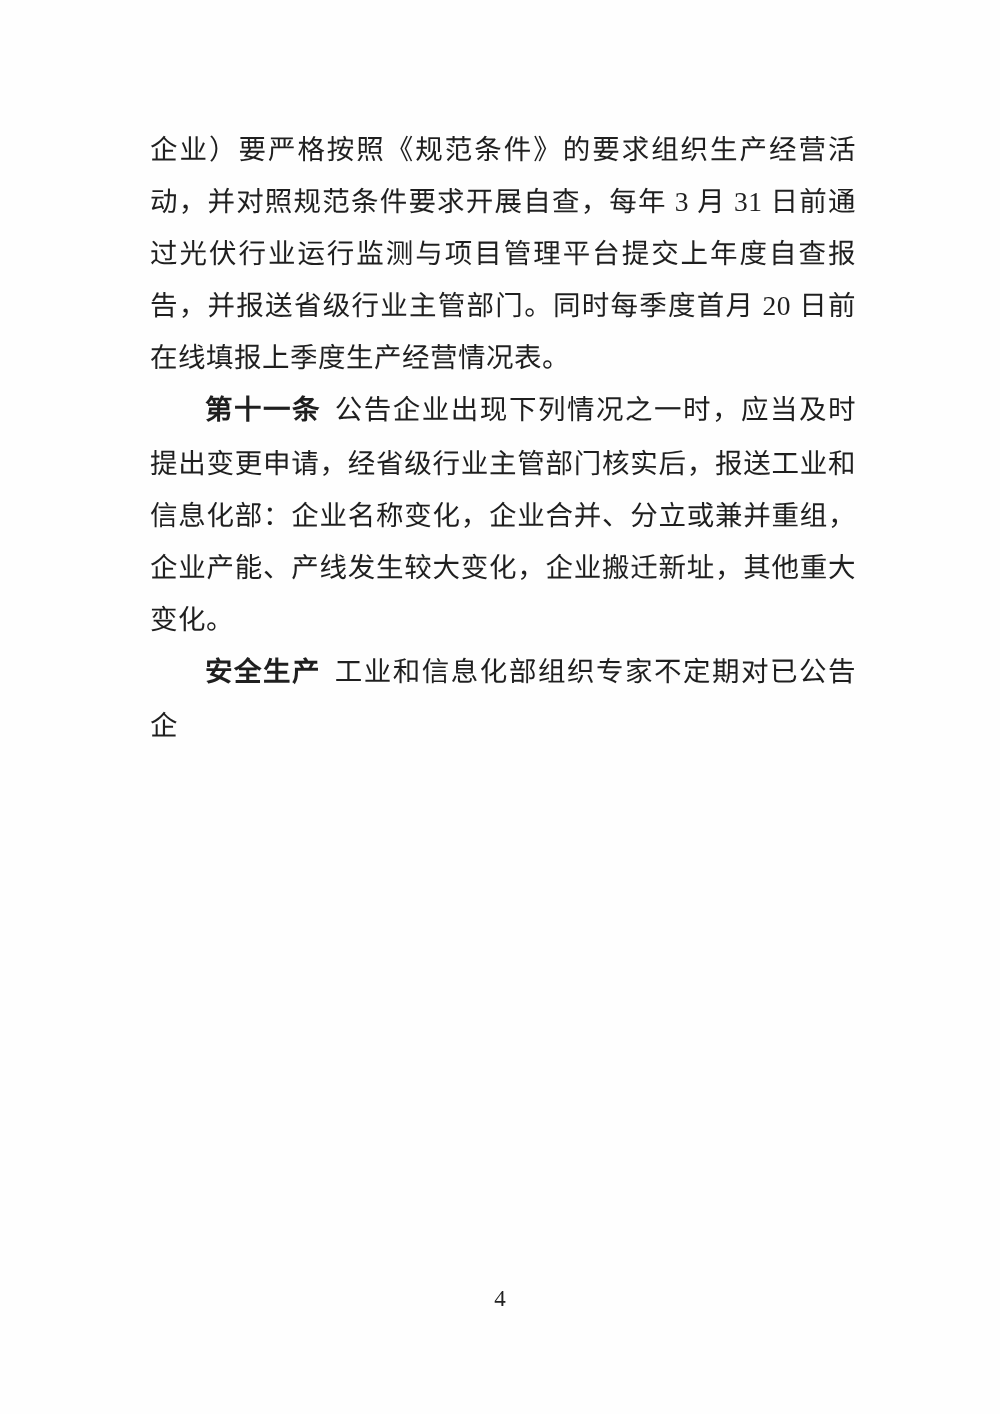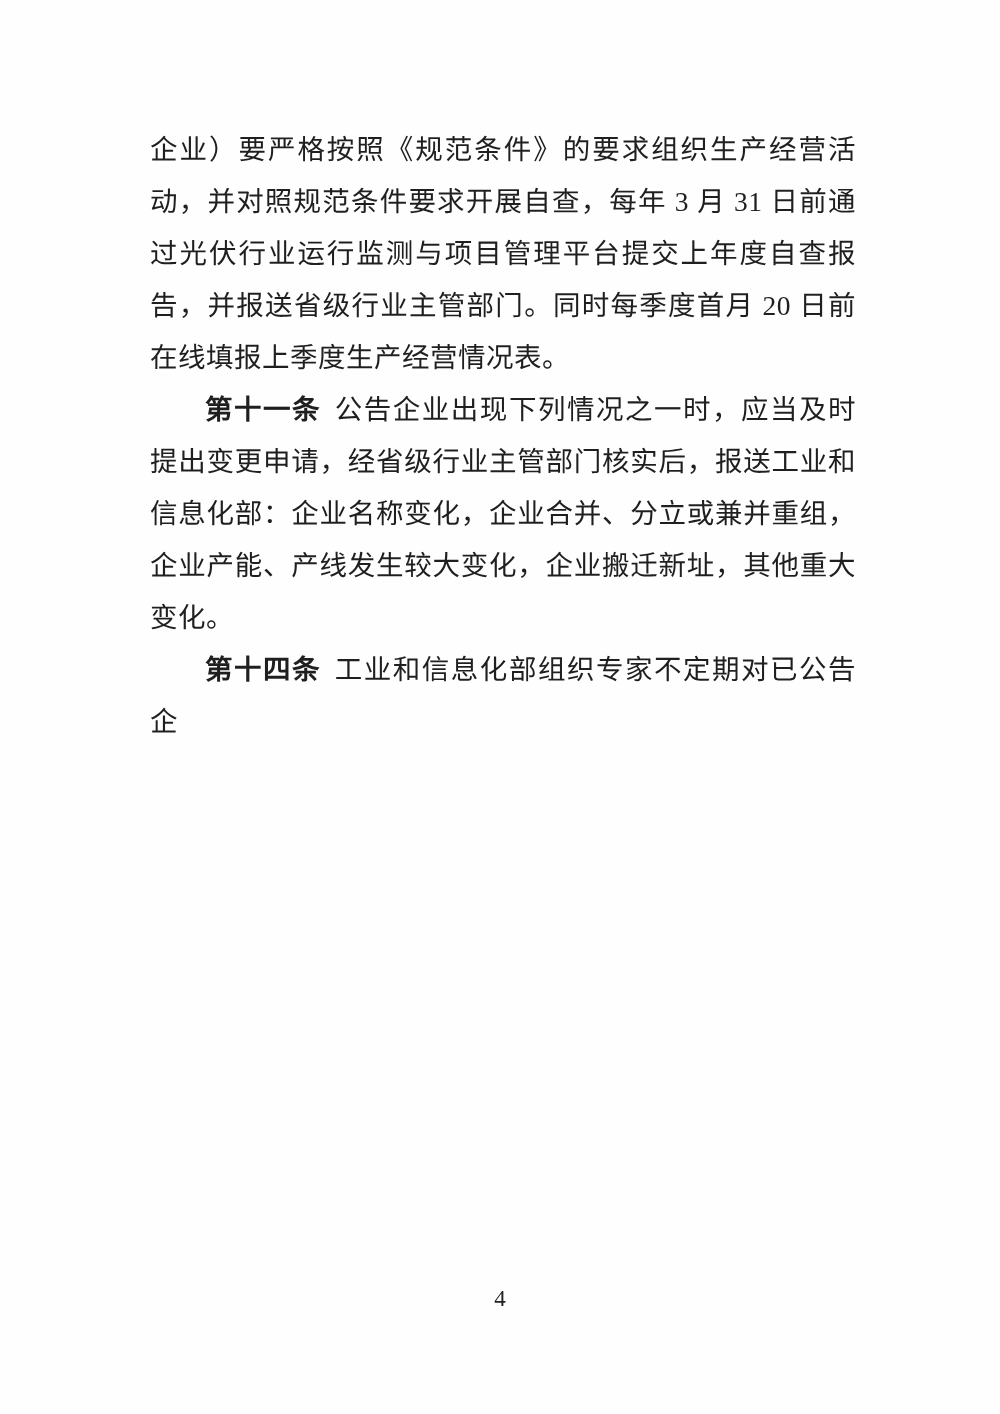--- a/index.html
+++ b/index.html
@@ -30,21 +30,21 @@
   }
   .para {
     margin: 0;
     word-break: break-all;
   }
   .para.indent {
     text-indent: 2em;
   }
   .lead {
     font-weight: 700;
-    font-family: Liberation Sans, sans-serif;
+    font-family: Liberation Mono, monospace;
     margin-right: 0.5em;
   }
   .page-number {
     position: absolute;
     top: 1286px;
     left: 0;
     width: 100%;
     text-align: center;
     font-size: 23px;
     color: #222222;
@@ -57,18 +57,18 @@
 <div class="page">
   <div class="content">
 
     <p class="para"><span>企业）要严格按照《规范条件》的要求组织生产经营活动，并对照规范条件要求开展自查，每年 3 月 31 日前通过光伏行业运行监测与项目管理平台提交上年度自查报告，并报送省级行业主管部门。同时每季度首月 20 日前在线填报上季度生产经营情况表。</span></p>
 
 
     <p class="para indent"><b class="lead">第十一条</b><span>公告企业出现下列情况之一时，应当及时提出变更申请，经省级行业主管部门核实后，报送工业和信息化部：企业名称变化，企业合并、分立或兼并重组，企业产能、产线发生较大变化，企业搬迁新址，其他重大变化。</span></p>
 
 
 
-    <p class="para indent"><b class="lead">第十四条</b><span>工业和信息化部组织专家不定期对已公告企</span></p>
+    <p class="para indent"><b class="lead">安全生产</b><span>工业和信息化部组织专家不定期对已公告企</span></p>
 
   </div>
 
   <div class="page-number">4</div>
 </div>
 
 </body></html>

